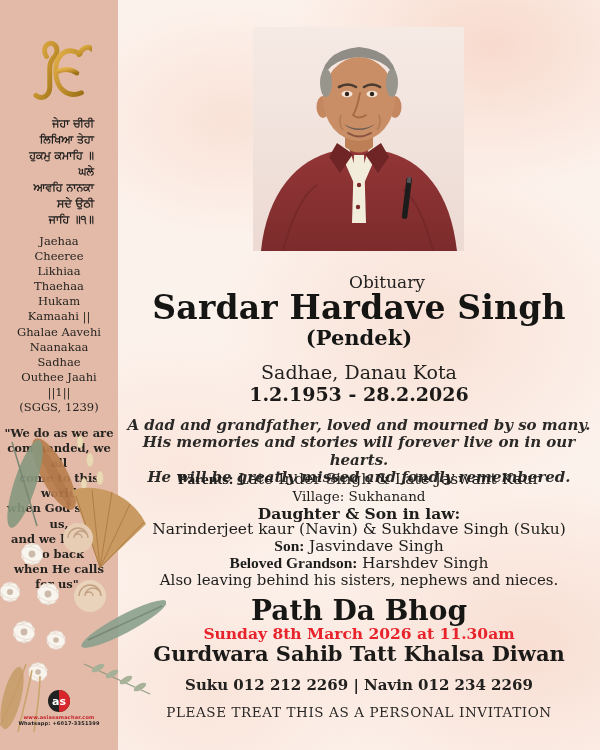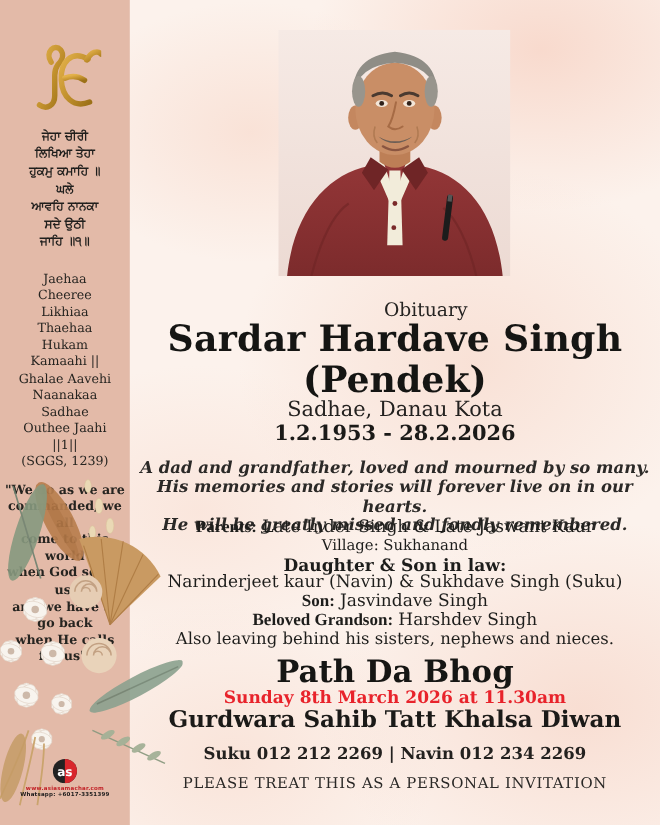--- a/index.html
+++ b/index.html
@@ -12,36 +12,36 @@
       radial-gradient(ellipse 300px 250px at 72% 44%, rgba(245,208,192,.50), transparent 72%),
       radial-gradient(ellipse 260px 190px at 30% 62%, rgba(248,216,202,.45), transparent 70%),
       radial-gradient(ellipse 330px 240px at 88% 86%, rgba(245,205,189,.55), transparent 72%),
       radial-gradient(ellipse 260px 200px at 35% 92%, rgba(247,214,199,.5), transparent 72%),
       #fcf2ec;
   }
   
   .sidebar{position:absolute;left:0;top:0;width:118px;height:750px;background:#e3baa8;text-align:center;}
   .ekonkar{margin:36px auto 0;display:block;}
   .gurmukhi{margin-top:10px;padding:0 24px;font-family:"DejaVu Sans","Liberation Sans",sans-serif;
-    font-weight:700;font-size:11px;line-height:1.45;white-space:pre-line;color:#201f1d;}
-  .translit{margin-top:18px;padding:0 16px;font-size:11.5px;line-height:1.32;white-space:pre-line;color:#262420;}
+    font-weight:700;font-size:11px;line-height:1.45;white-space:pre-line;color:#201f1d;text-align:right;}
+  .translit{margin-top:6px;padding:0 16px;font-size:11.5px;line-height:1.32;white-space:pre-line;color:#262420;}
   .sidequote{margin-top:10px;padding:0 3px;font-size:11.5px;line-height:1.32;white-space:pre-line;font-weight:600;color:#262420;}
   .logo-block{position:absolute;left:0;bottom:24px;width:118px;text-align:center;z-index:5;}
   .logo-badge{display:block;margin:0 auto;}
   .logo-site{font-family:"DejaVu Sans","Liberation Sans",sans-serif;font-size:5px;font-weight:700;color:#c22227;margin-top:2px;letter-spacing:.2px;}
   .logo-wa{font-family:"DejaVu Sans","Liberation Sans",sans-serif;font-size:5px;font-weight:700;color:#1a1a1a;letter-spacing:.2px;}
   .floral{position:absolute;left:-8px;top:426px;z-index:2;pointer-events:none;}
   
   .photo{position:absolute;left:253px;top:27px;width:211px;height:224px;z-index:1;}
   
   .main{position:absolute;left:118px;top:0;width:482px;height:750px;text-align:center;z-index:3;}
   .main > div{position:absolute;left:0;width:100%;}
   .obituary{top:272px;font-size:17px;color:#262422;padding-left:28px;}
   .name1{top:288px;font-size:33px;font-weight:700;letter-spacing:.2px;color:#151513;}
-  .name2{top:325px;font-size:33px;font-weight:700;color:#151513;}
+  .name2{top:325px;font-size:21px;font-weight:700;color:#151513;}
   .location{top:361px;font-size:19px;color:#23211f;}
   .dates{top:383px;font-size:19px;font-weight:700;color:#1b1a18;}
   .tribute{top:417px;font-size:15px;font-weight:700;font-style:italic;line-height:1.16;white-space:pre-line;color:#2b2927;}
   .fam-parents{top:470px;font-size:15.5px;}
   .fam-village{top:488px;font-size:13.5px;}
   .fam-dsil-label{top:504px;font-size:15.5px;font-weight:700;}
   .fam-dsil{top:520px;font-size:15.5px;}
   .fam-son{top:537px;font-size:15.5px;}
   .fam-grandson{top:554px;font-size:15.5px;}
   .fam-also{top:571px;font-size:15px;}

